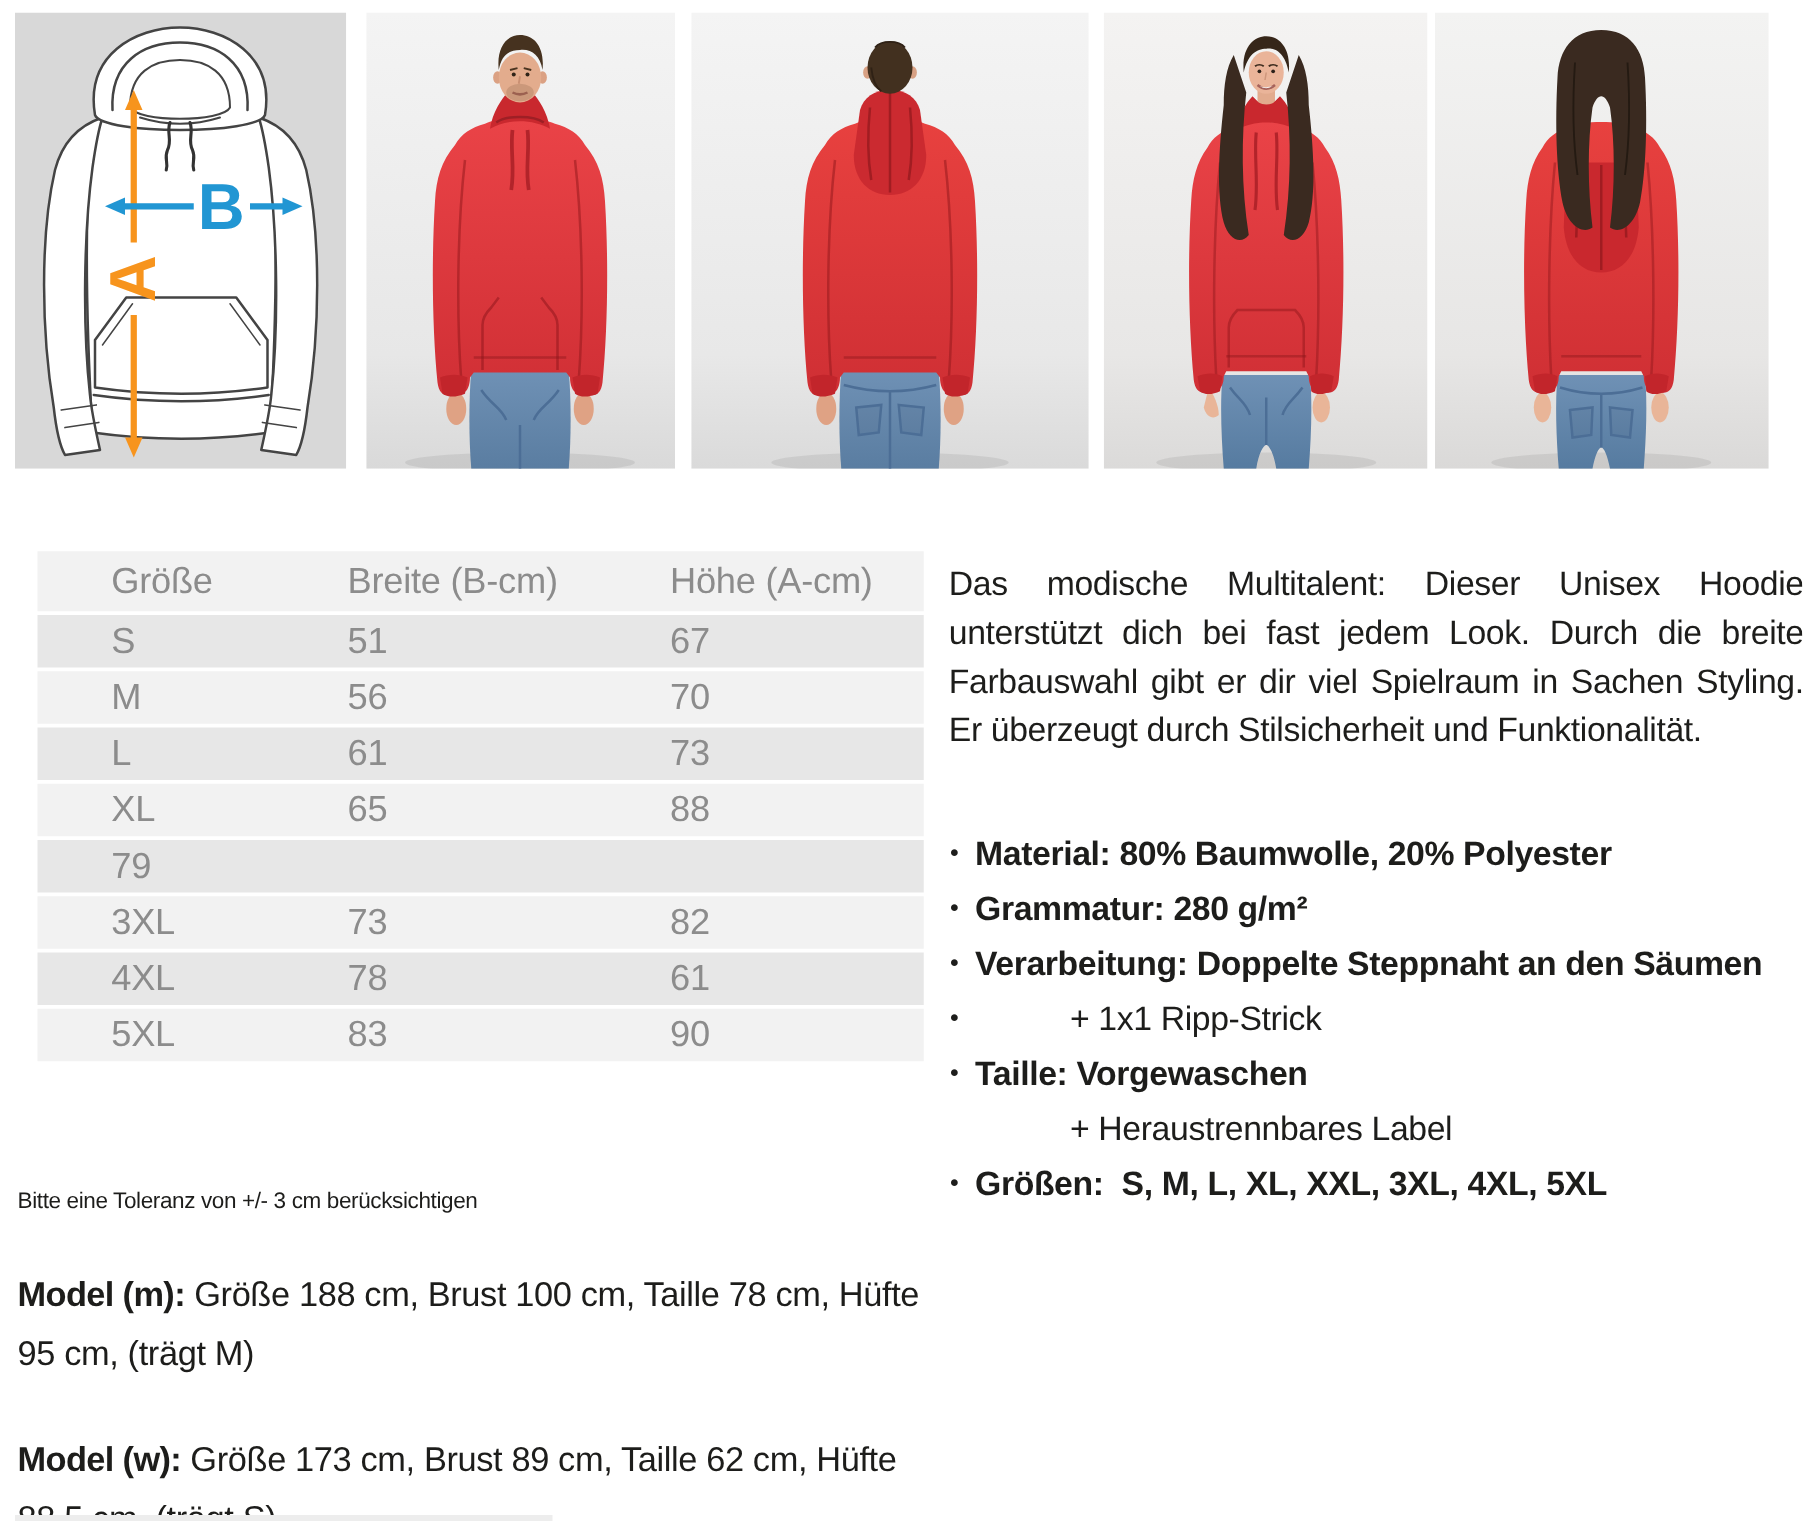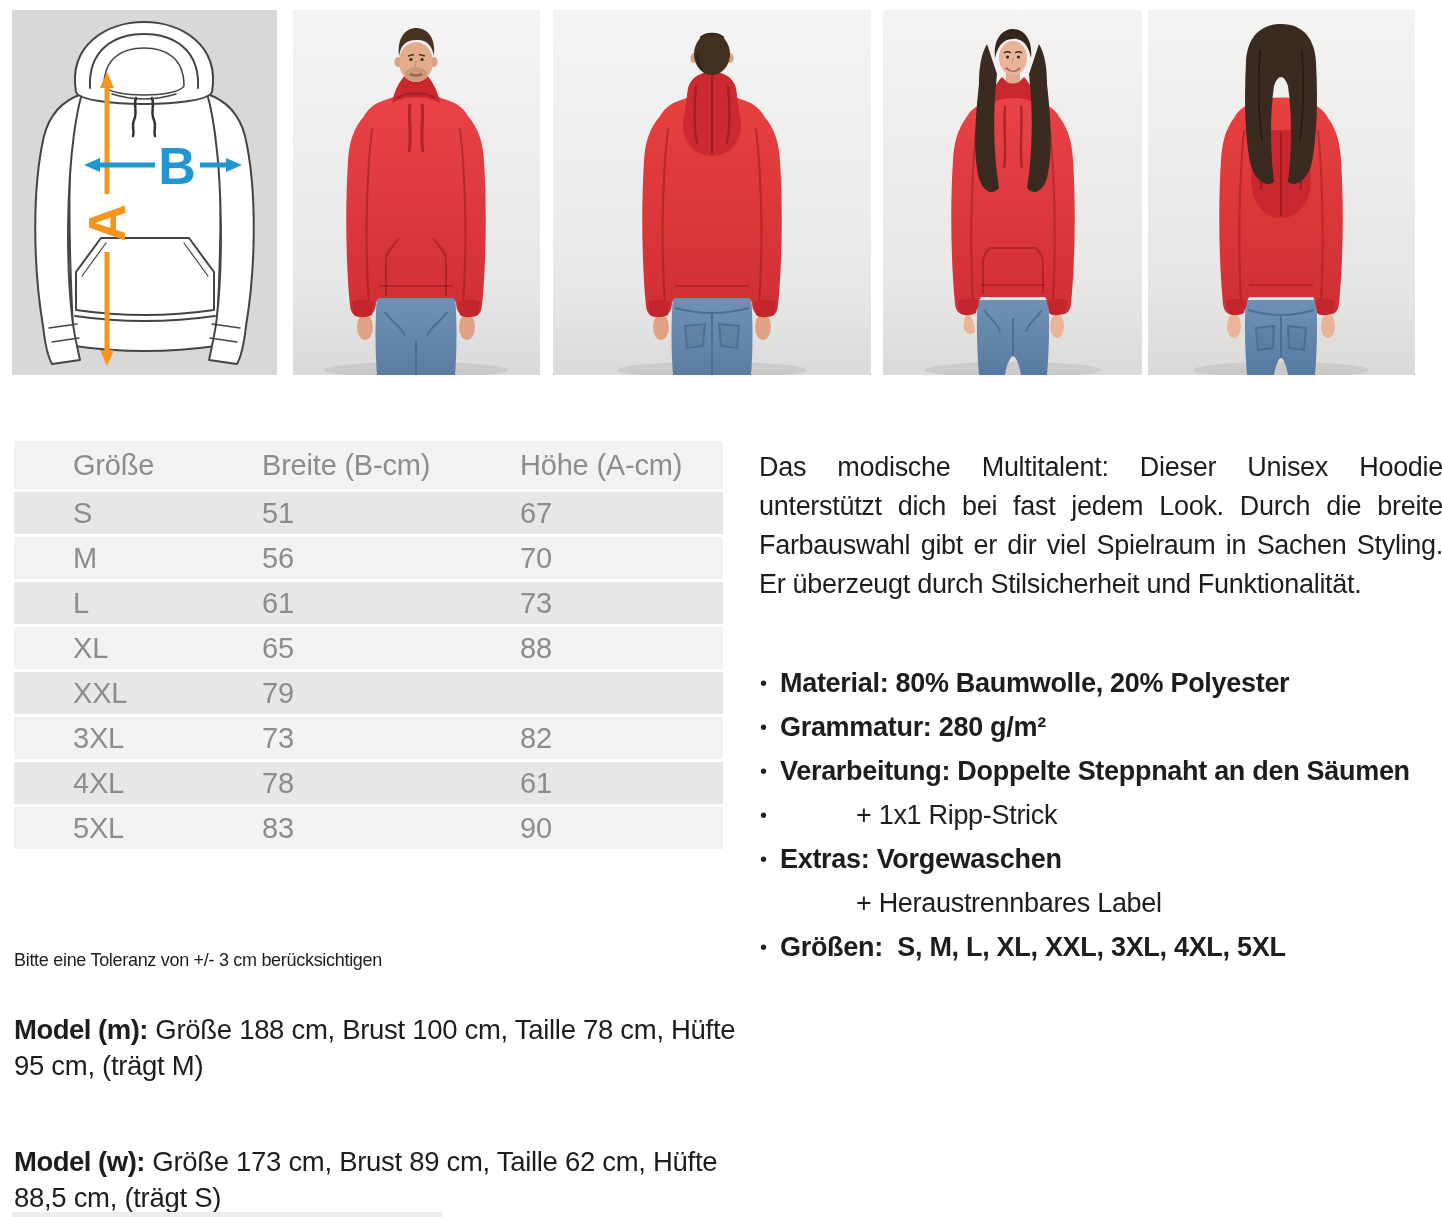--- a/index.html
+++ b/index.html
@@ -7,40 +7,40 @@
         font-family:"Liberation Sans",sans-serif;color:#1d1d1b;}
   .panel{position:absolute;top:10px;height:365px;}
   #panel-diagram{left:12px;width:265px;}
   #panel-man-front{left:293px;width:247px;}
   #panel-man-back{left:553px;width:318px;}
   #panel-woman-front{left:883px;width:259px;}
   #panel-woman-back{left:1148px;width:267px;}
   .panel svg{display:block;width:100%;height:100%;}
 
   
-  .size-table{position:absolute;left:14px;top:441px;width:709px;}
+  .size-table{position:absolute;left:30px;top:441px;width:709px;}
   .trow{display:grid;grid-template-columns:189px 258px 1fr;padding-left:59px;
         margin-bottom:3px;color:#8c8c8c;font-size:29px;letter-spacing:-0.2px;}
   .trow.head{height:48px;line-height:48px;background:#f2f2f2;}
   .trow.r{height:42px;line-height:42px;}
   .trow.odd{background:#e7e7e7;}
   .trow.even{background:#f2f2f2;}
 
   
   .desc{position:absolute;left:759px;top:448px;width:684px;}
   .desc .intro{margin:0;font-size:27px;line-height:39px;text-align:justify;letter-spacing:-0.3px;}
   .blist{list-style:none;margin:57px 0 0 0;padding:0;font-size:27px;letter-spacing:-0.3px;}
   .blist li{line-height:44px;position:relative;padding-left:21px;}
   .blist li .dot{position:absolute;left:1px;top:0;font-size:20px;color:#1d1d1b;}
   .blist li.bsub{padding-left:97px;}
   .btext{white-space:pre-wrap;font-weight:bold;}
 
   
   .tolerance{position:absolute;left:14px;top:950px;width:724px;font-size:18px;letter-spacing:-0.3px;}
-  .model{position:absolute;left:14px;width:724px;font-size:27.5px;line-height:36px;letter-spacing:-0.3px;margin:0;}
+  .model{position:absolute;left:14px;width:724px;font-size:27.5px;line-height:47px;letter-spacing:-0.3px;margin:0;}
   #model-m{top:1012px;}
   #model-w{top:1144px;}
   .model b{font-weight:bold;letter-spacing:-0.5px;}
   .bottom-strip{position:absolute;left:12px;top:1212px;width:430px;height:5px;background:#ededed;}
 </style>
 </head>
 <body>
 
 <div class="page">
 
@@ -301,21 +301,20 @@
         <span>L</span>
         <span>61</span>
         <span>73</span>
       </div>
       <div class="trow r even">
         <span>XL</span>
         <span>65</span>
         <span>88</span>
       </div>
       <div class="trow r odd">
-        <span>XXL</span>
         <span>79</span>
       </div>
       <div class="trow r even">
         <span>3XL</span>
         <span>73</span>
         <span>82</span>
       </div>
       <div class="trow r odd">
         <span>4XL</span>
         <span>78</span>
@@ -329,21 +328,21 @@
     </div>
 
   <div class="desc">
     <p class="intro">Das modische Multitalent: Dieser Unisex Hoodie unterstützt dich bei fast jedem Look. Durch die breite Farbauswahl gibt er dir viel Spielraum in Sachen Styling. Er überzeugt durch Stilsicherheit und Funktionalität.</p>
     <ul class="blist" id="bullet-list">
         <li><span class="dot">•</span><span class="btext">Material: 80% Baumwolle, 20% Polyester</span></li>
         <li><span class="dot">•</span><span class="btext">Grammatur: 280 g/m²</span></li>
         <li><span class="dot">•</span><span class="btext">Verarbeitung: Doppelte Steppnaht an den Säumen</span></li>
         <li><span class="dot">•</span></li>
         <li class="bsub">+ 1x1 Ripp-Strick</li>
-        <li><span class="dot">•</span><span class="btext">Extras: Vorgewaschen</span></li>
+        <li><span class="dot">•</span><span class="btext">Taille: Vorgewaschen</span></li>
         <li class="bsub">+ Heraustrennbares Label</li>
         <li><span class="dot">•</span><span class="btext">Größen:  S, M, L, XL, XXL, 3XL, 4XL, 5XL</span></li>
       </ul>
   </div>
 
   <div class="tolerance">Bitte eine Toleranz von +/- 3 cm berücksichtigen</div>
 
   <p class="model" id="model-m">
     <b>Model (m):</b><span> Größe 188 cm, Brust 100 cm, Taille 78 cm, Hüfte 95 cm, (trägt M)</span>
   </p>

